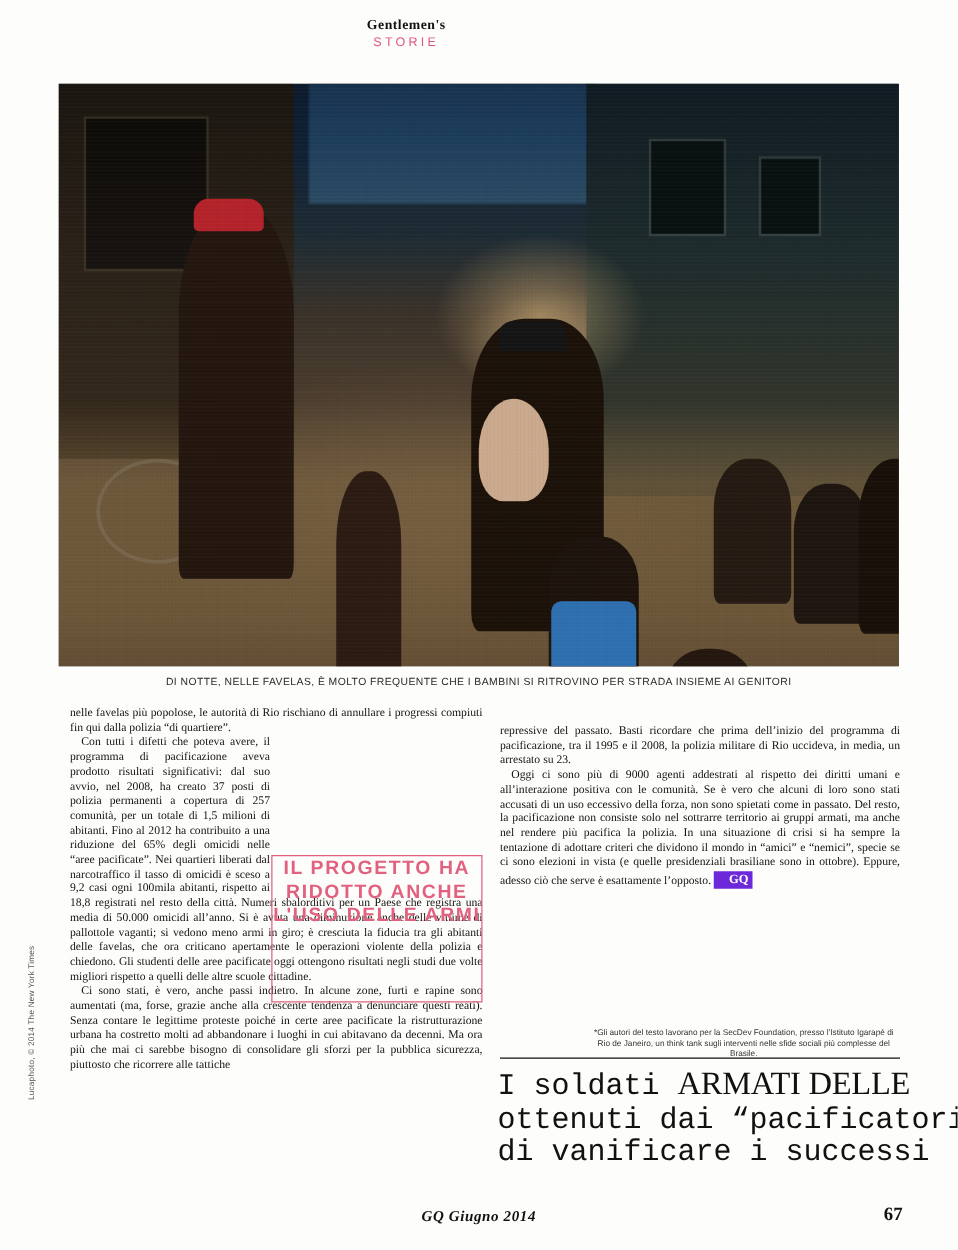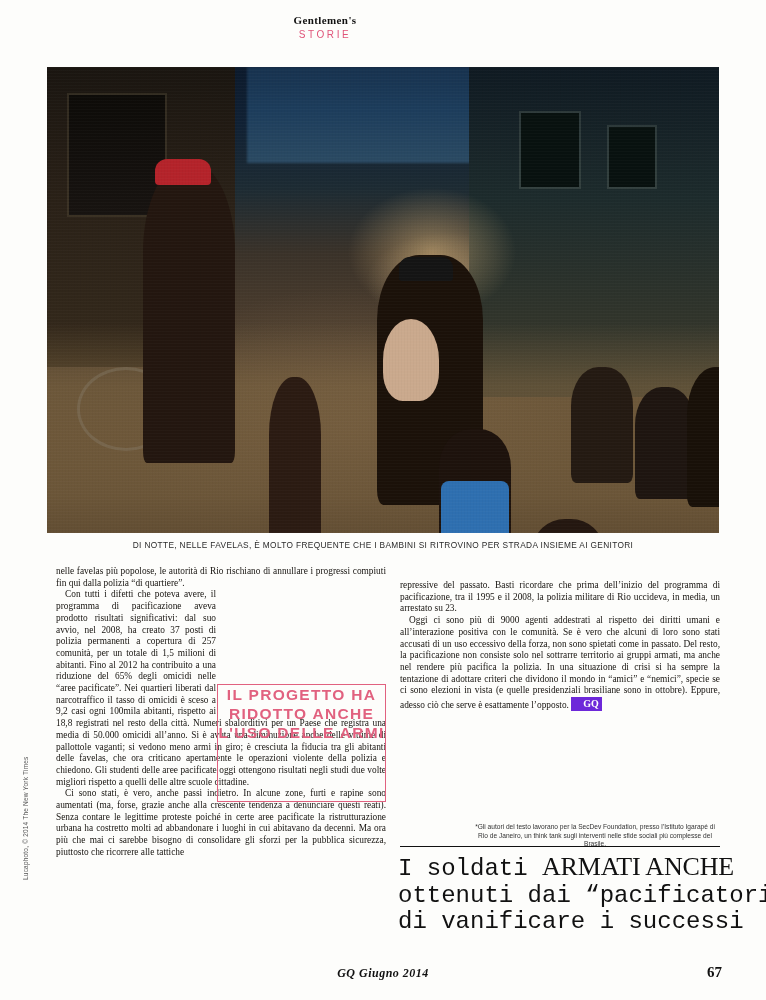--- a/index.html
+++ b/index.html
@@ -296,21 +296,21 @@
 
   <div class="col col-right">
     <p class="first">repressive del passato. Basti ricordare che prima dell’inizio del programma di pacificazione, tra il 1995 e il 2008, la polizia militare di Rio uccideva, in media, un arrestato su 23.</p>
     <p><span>Oggi ci sono più di 9000 agenti addestrati al rispetto dei diritti umani e all’interazione positiva con le comunità. Se è vero che alcuni di loro sono stati accusati di un uso eccessivo della forza, non sono spietati come in passato. Del resto, la pacificazione non consiste solo nel sottrarre territorio ai gruppi armati, ma anche nel rendere più pacifica la polizia. In una situazione di crisi si ha sempre la tentazione di adottare criteri che dividono il mondo in “amici” e “nemici”, specie se ci sono elezioni in vista (e quelle presidenziali brasiliane sono in ottobre). Eppure, adesso ciò che serve è esattamente l’opposto.</span> <span class="gq-end">GQ</span></p>
   </div>
 
   <div class="footnote">*Gli autori del testo lavorano per la SecDev Foundation, presso l’Istituto Igarapé di Rio de Janeiro, un think tank sugli interventi nelle sfide sociali più complesse del Brasile.</div>
   <div class="rule"></div>
 
   <div class="headline">
-    <span class="ln"><span class="hl-reg">I soldati </span><span class="hl-big">ARMATI ANCHE</span></span>
+    <span class="ln"><span class="hl-reg">I soldati </span><span class="hl-big">ARMATI DELLE</span></span>
     <span class="ln hl-reg">ottenuti dai “pacificatori”</span>
     <span class="ln hl-reg">di vanificare i successi</span>
   </div>
 
   <div class="footer-center">GQ Giugno 2014</div>
   <div class="folio">67</div>
 
 </div>
 
 </body></html>

